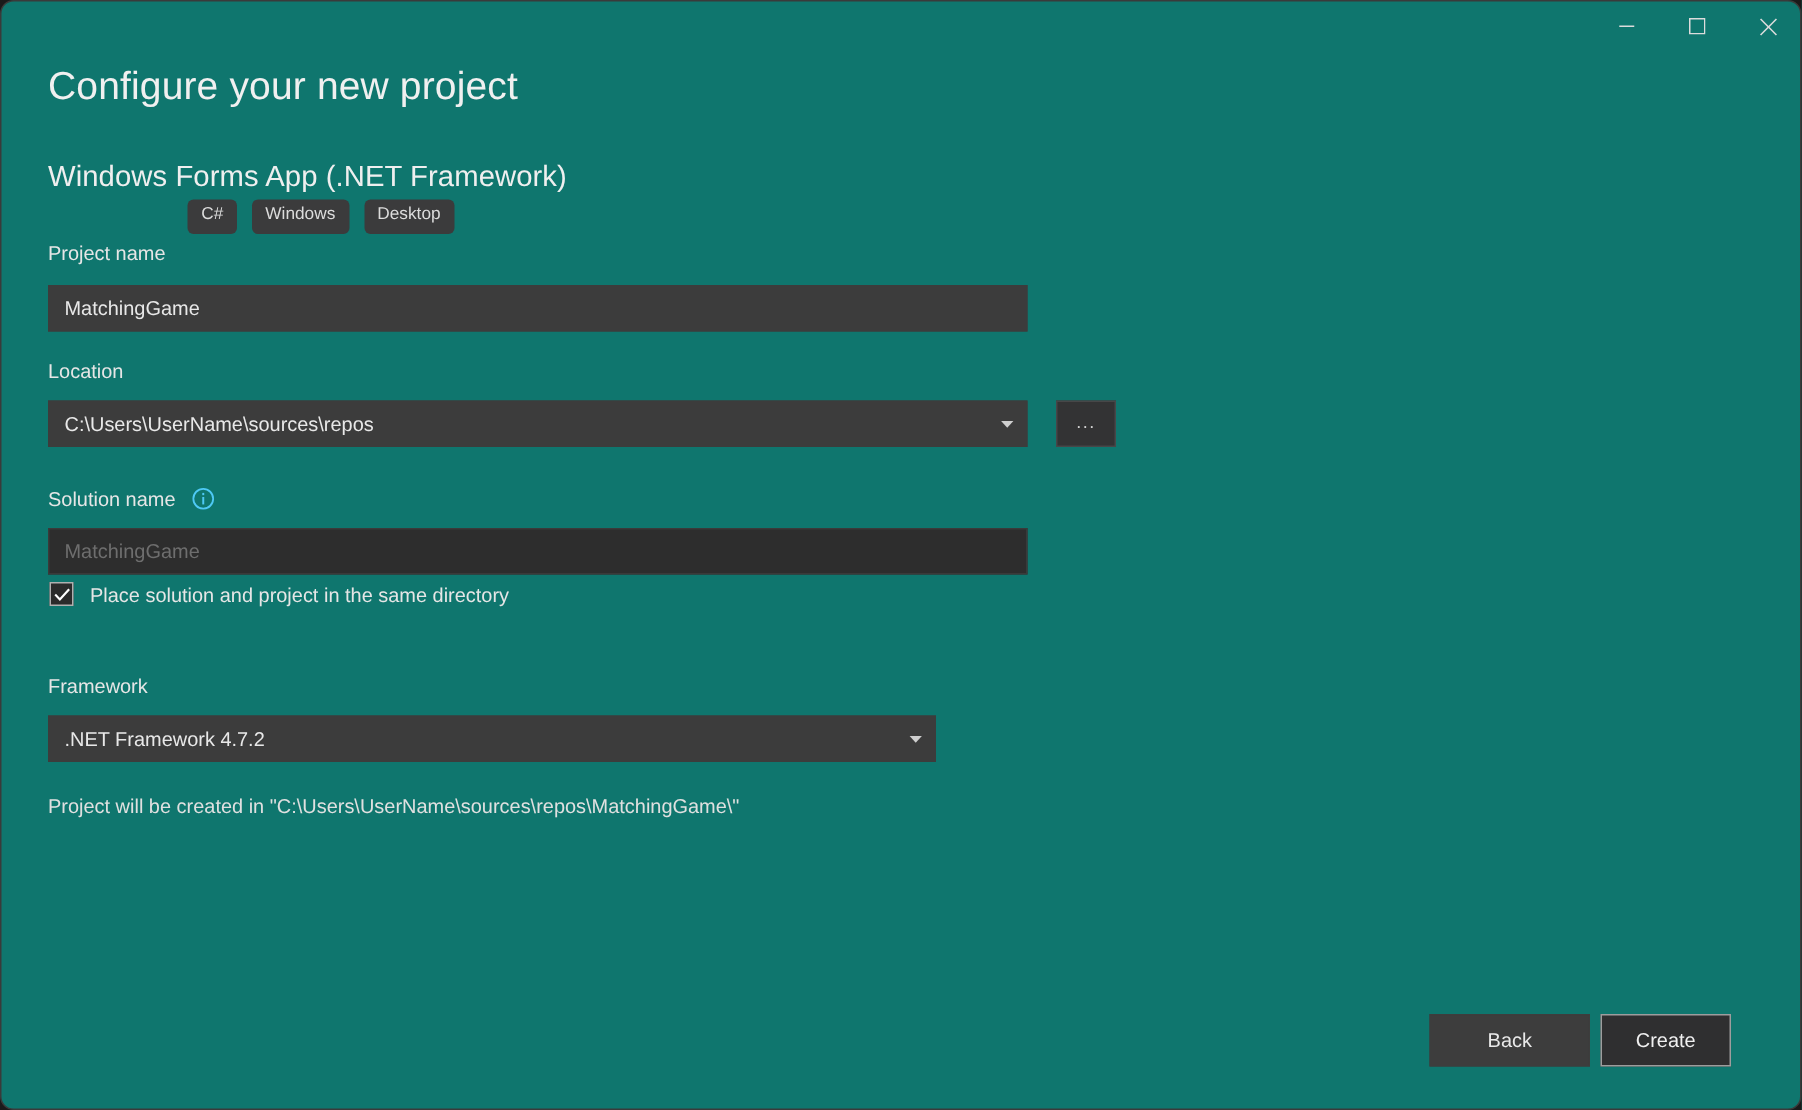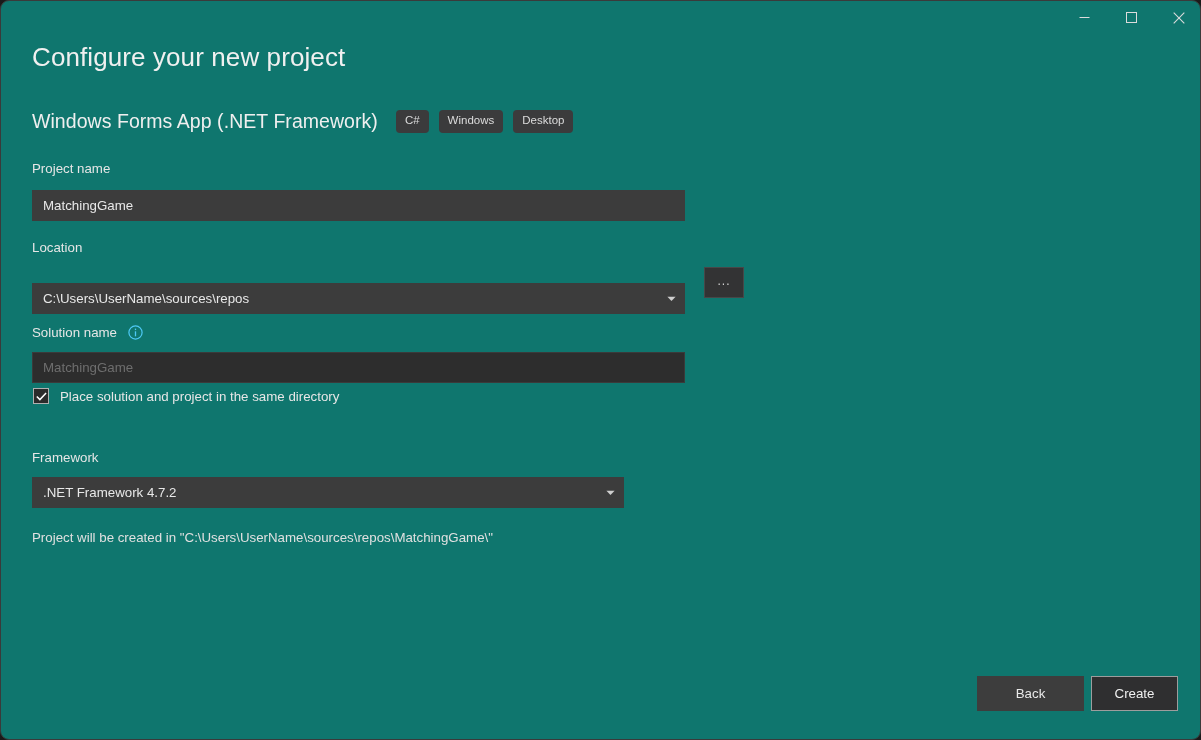--- a/index.html
+++ b/index.html
@@ -60,22 +60,23 @@
     font-weight: 400;
     color: #f0f0f0;
     letter-spacing: 0.1px;
     white-space: nowrap;
   }
   .subtitle-row {
     position: absolute;
     left: 31px;
     top: 106px;
     display: flex;
-    align-items: flex-end;
-    white-space: nowrap;
+    align-items: center;
+    white-space: nowrap;
+    flex-direction: column;
   }
   .h2 {
     font-size: 19.5px;
     font-weight: 400;
     color: #efefef;
     letter-spacing: 0.05px;
   }
   .tags {
     display: flex;
     align-items: center;
@@ -200,21 +201,20 @@
   
   .btn {
     position: absolute;
     box-sizing: border-box;
     display: flex;
     align-items: center;
     justify-content: center;
     font-family: "Liberation Sans", sans-serif;
     font-size: 13.3px;
     cursor: default;
-    margin-left: 24px;
   }
   .btn-back {
     background: #3d3d3d;
     border: 1px solid #3d3d3d;
     color: #e9e9e9;
   }
   .btn-create {
     background: #2f2f30;
     border: 1px solid #9d9d9d;
     color: #f0f0f0;
@@ -254,21 +254,21 @@
       <span class="tag">C#</span>
       <span class="tag">Windows</span>
       <span class="tag">Desktop</span>
     </div>
   </div>
 
   <div class="field-label" style="left:31px; top:160px;">Project name</div>
   <input class="input" style="left: 31px; top: 189px; width: 653px; height: 31px;" value="MatchingGame">
 
   <div class="field-label" style="left:31px; top:239px;text-align:center;">Location</div>
-  <div class="combo" style="left:31px; top:266px; width:653px; height:31px;margin-top:16px;">
+  <div class="combo" style="left:31px; top:266px; width:653px; height:31px;">
     <div class="val">C:\Users\UserName\sources\repos</div>
     <div class="arrow">
       <svg width="9" height="6" viewBox="0 0 9 6">
         <path d="M0.4 0.7 L4.5 5.1 L8.6 0.7 Z" fill="#cfcfcf"></path>
       </svg>
     </div>
   </div>
   <div class="browse-btn" style="left:703px; top:266px; width:40px; height:31px;">...</div>
 
   <div class="field-label" style="left:31px; top:324px;">

